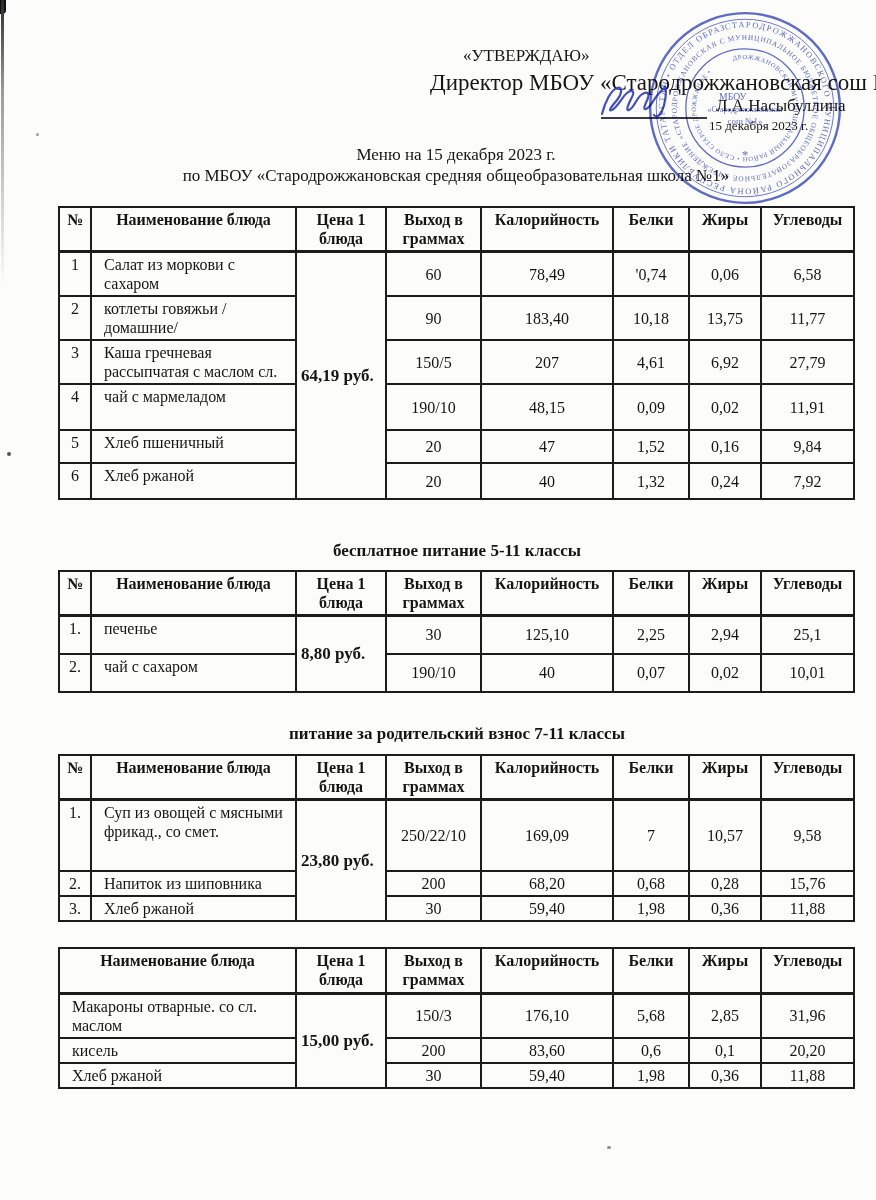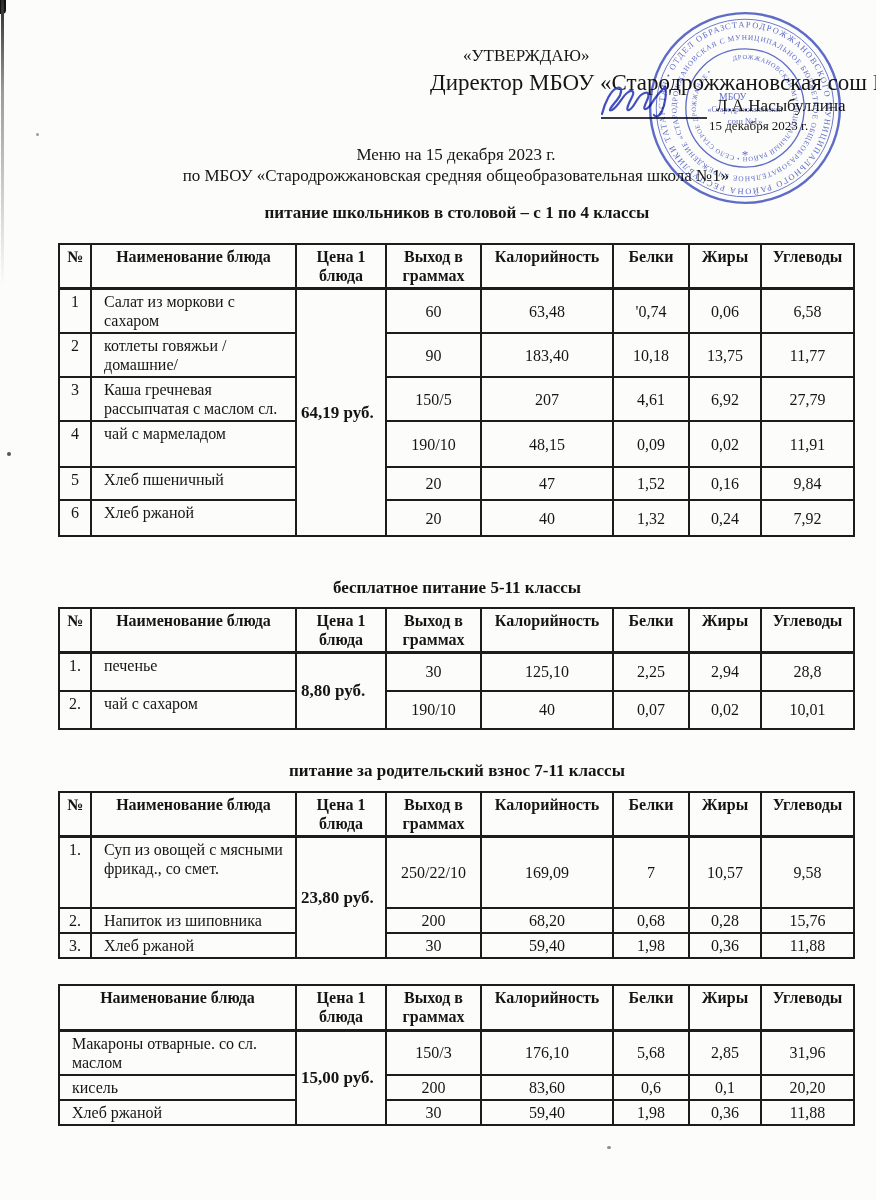--- a/index.html
+++ b/index.html
@@ -146,21 +146,20 @@
         <text x="100" y="116" font-size="8.8">сош №1»</text>
         <text x="100" y="150" font-size="13">*</text>
       </g>
     </svg>
   </div>
 
   <div class="menu-title">Меню на 15 декабря 2023 г.</div>
   <div class="menu-subtitle">по МБОУ «Стародрожжановская  средняя общеобразовательная школа №1»</div>
 
   <div class="content" id="tables-root">
-      <div class="section-title st-1">питание  школьников в столовой – с 1 по 4 классы</div>
       <table class="menu-table table-1 with-num">
         <colgroup>
           <col class="c-num">
           <col class="c-dish">
           <col class="c-price">
           <col class="c-out">
           <col class="c-kcal">
           <col class="c-prot">
           <col class="c-fat">
           <col class="c-carb">
@@ -176,21 +175,21 @@
             <th>Жиры</th>
             <th>Углеводы</th>
           </tr>
         </thead>
         <tbody>
           <tr>
             <td class="c-num">1</td>
             <td class="c-dish">Салат из моркови с сахаром</td>
             <td class="c-price" rowspan="6">64,19 руб.</td>
             <td class="c-val">60</td>
-            <td class="c-val">63,48</td>
+            <td class="c-val">78,49</td>
             <td class="c-val">'0,74</td>
             <td class="c-val">0,06</td>
             <td class="c-val">6,58</td>
           </tr>
           <tr>
             <td class="c-num">2</td>
             <td class="c-dish">котлеты говяжьи /домашние/</td>
             <td class="c-val">90</td>
             <td class="c-val">183,40</td>
             <td class="c-val">10,18</td>
@@ -261,21 +260,21 @@
         </thead>
         <tbody>
           <tr>
             <td class="c-num">1.</td>
             <td class="c-dish">печенье</td>
             <td class="c-price" rowspan="2">8,80 руб.</td>
             <td class="c-val">30</td>
             <td class="c-val">125,10</td>
             <td class="c-val">2,25</td>
             <td class="c-val">2,94</td>
-            <td class="c-val">28,8</td>
+            <td class="c-val">25,1</td>
           </tr>
           <tr>
             <td class="c-num">2.</td>
             <td class="c-dish">чай с сахаром</td>
             <td class="c-val">190/10</td>
             <td class="c-val">40</td>
             <td class="c-val">0,07</td>
             <td class="c-val">0,02</td>
             <td class="c-val">10,01</td>
           </tr>

